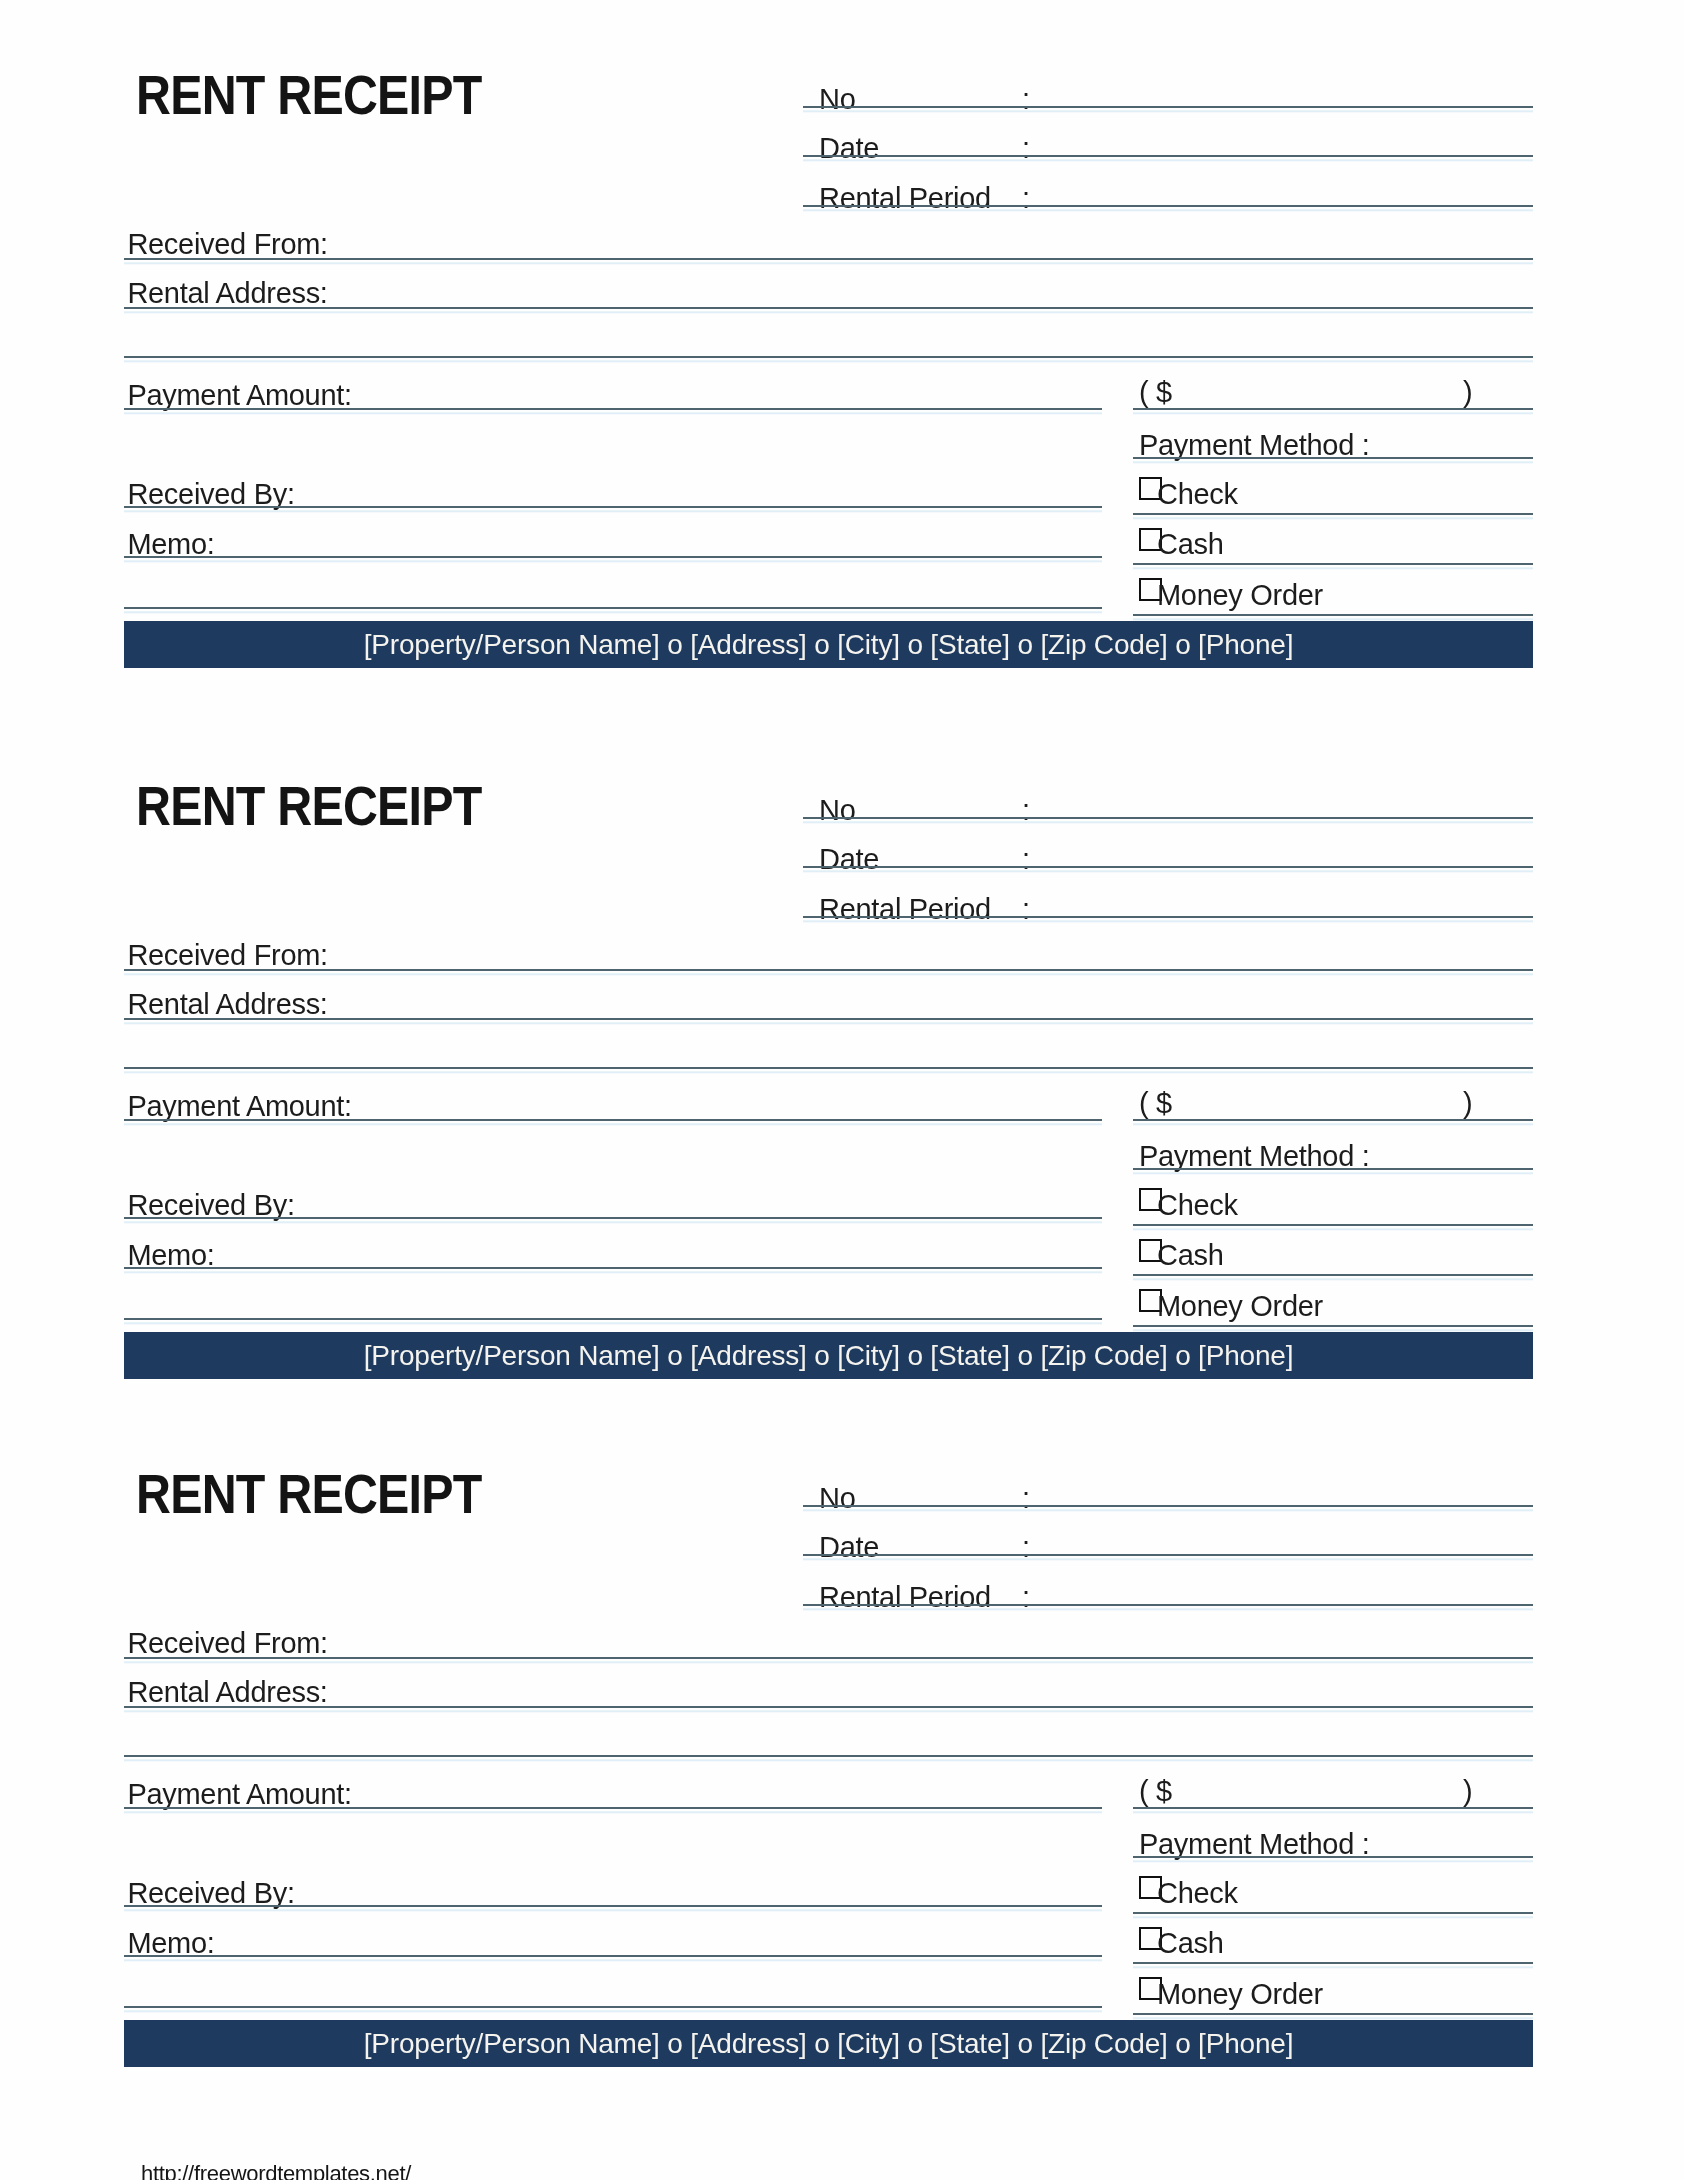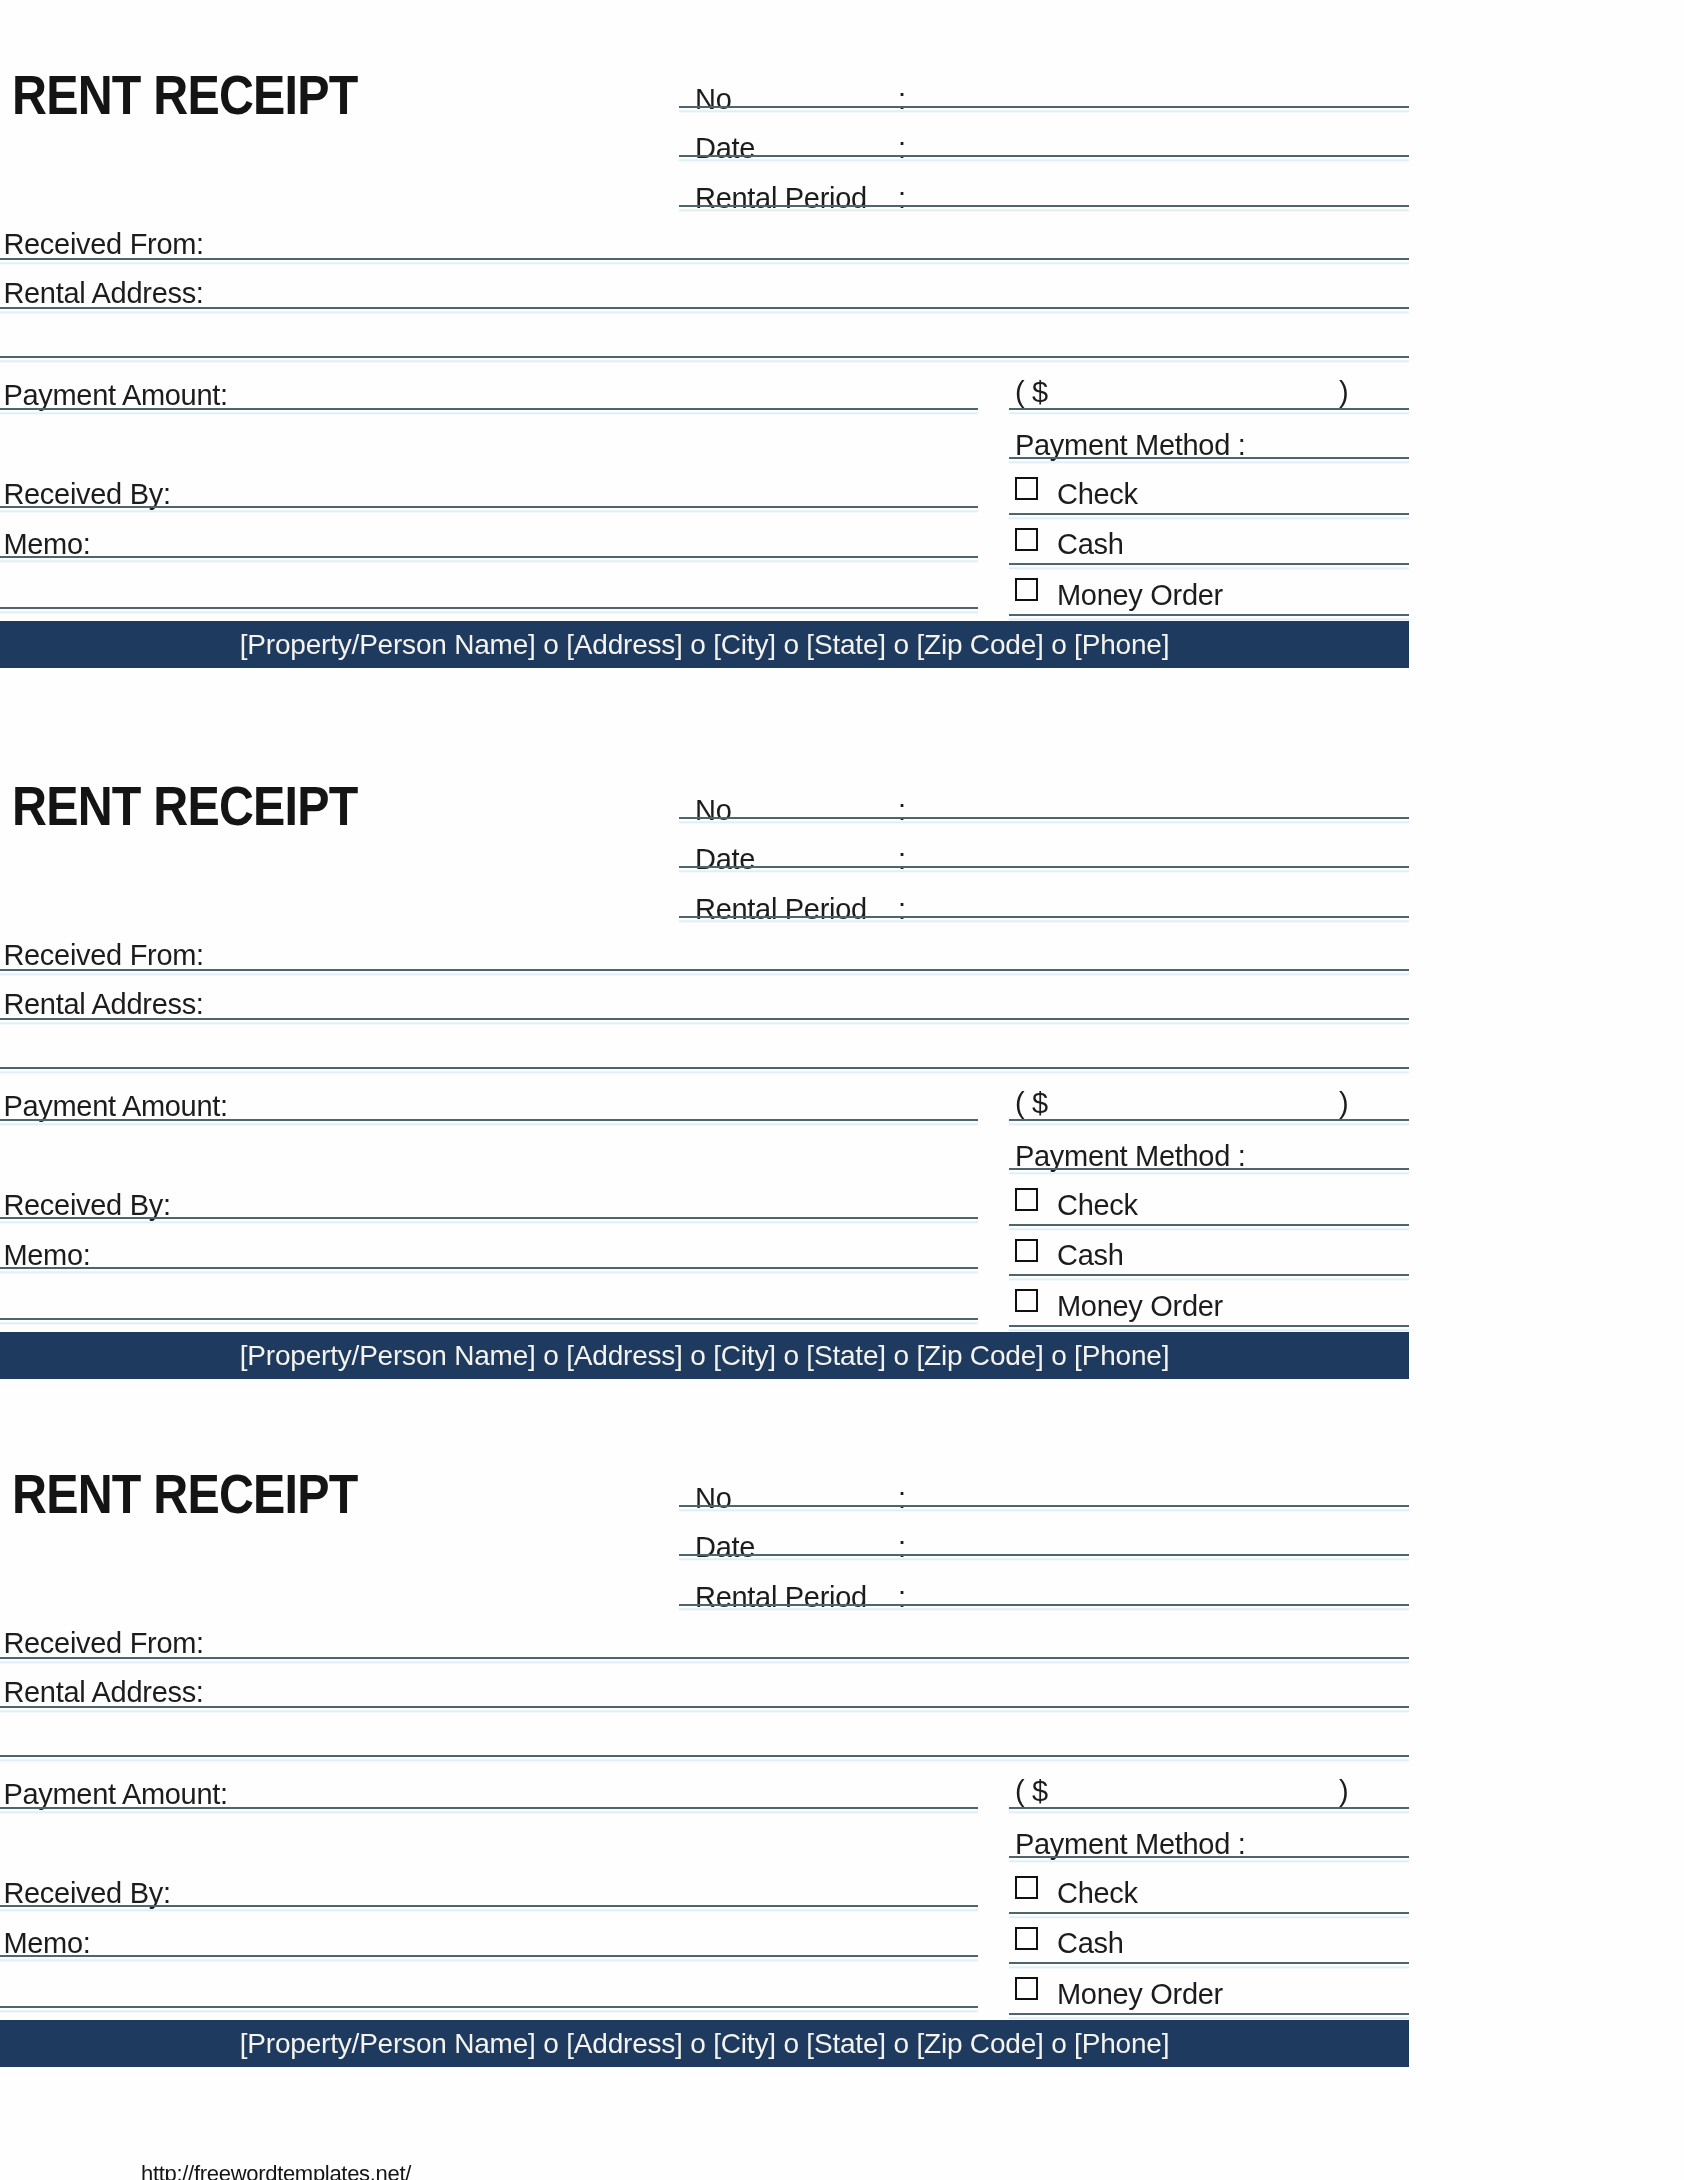--- a/index.html
+++ b/index.html
@@ -7,20 +7,21 @@
     width:1685px;height:2181px;
     background:#fefefe;
     font-family:"Liberation Sans", sans-serif;
     color:var(--text,#1c1c1c);
     overflow:hidden;
     position:relative;
   }
   .page{position:relative;width:1685px;height:2181px;}
   .receipt{
     position:relative;
+    margin-left:124px;
     width:1409px;
     height:596px;
   }
   .receipt.first{margin-top:72px;}
   .receipt.second{margin-top:115px;}
   .receipt.third{margin-top:92px;}
 
   .title{
     position:absolute;left:12px;top:-5.1px;margin:0;
     font-size:55px;font-weight:700;line-height:1.05;
@@ -39,21 +40,21 @@
 
   
   .full-line{left:0;width:1409px;}
   .left-line{left:0;width:978px;}
   .right-line{left:1009px;width:400px;}
 
   .checkbox{
     position:absolute;left:1015px;width:19px;height:19px;
     border:2.6px solid #101010;background:transparent;
   }
-  .cb-label{left:1057px;}
+  .cb-label{left:1033px;}
 
   .bar{
     position:absolute;left:0;top:549px;width:1409px;height:47px;
     background:var(--bar_bg,#1f3a5f);
     display:flex;align-items:center;justify-content:center;
   }
   .bar span{
     color:var(--bar_text,#f4f3ee);
     font-size:28px;letter-spacing:-0.2px;white-space:nowrap;
   }

